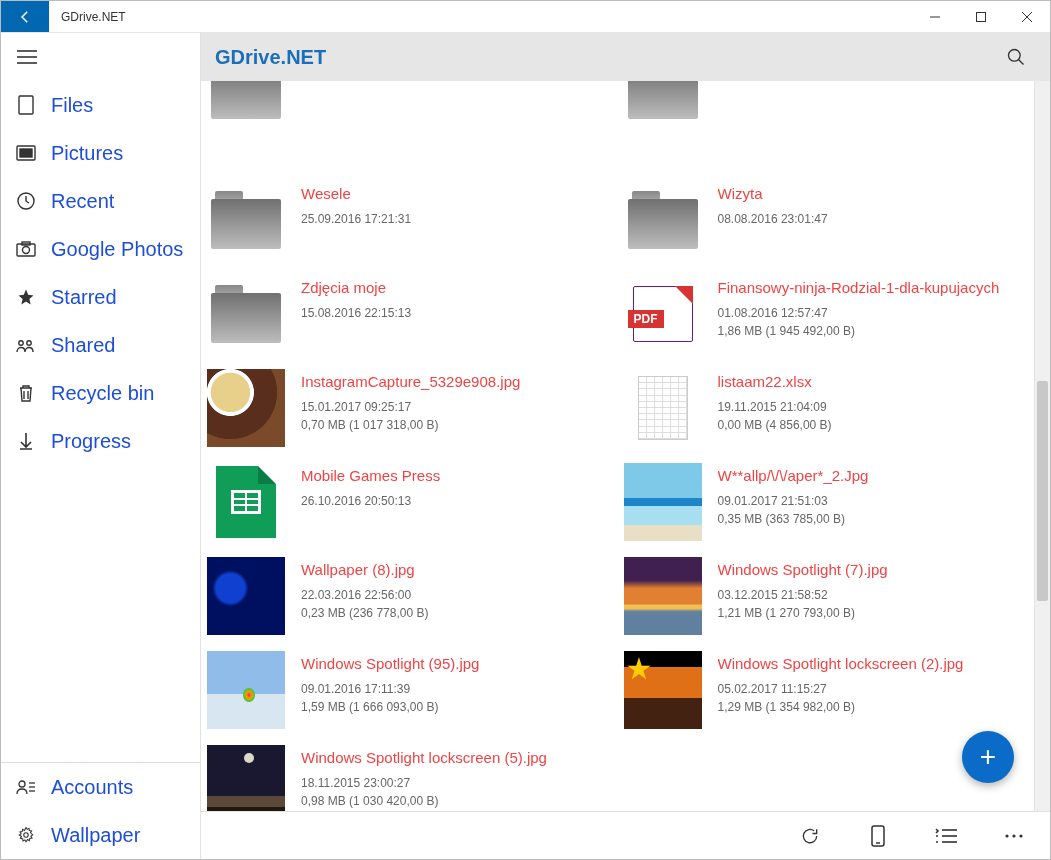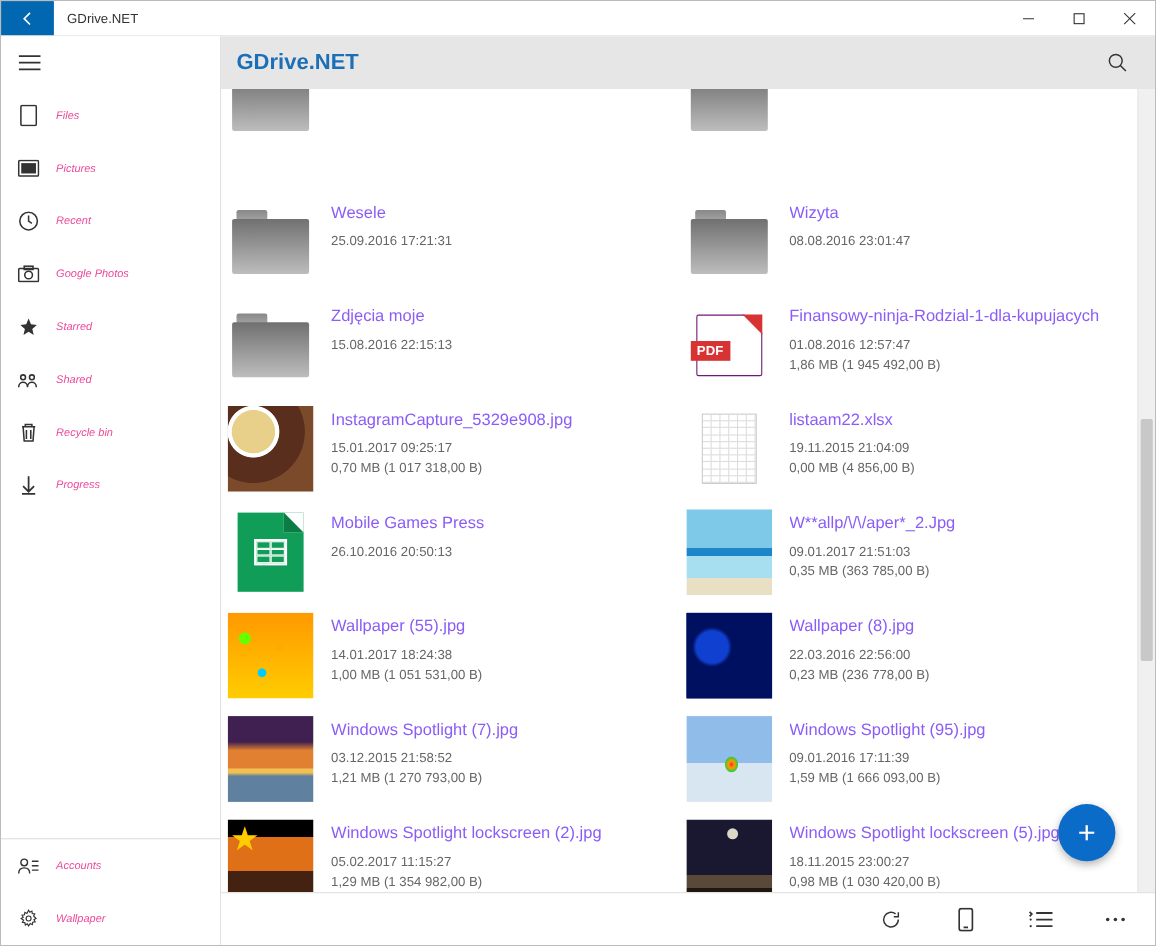--- a/index.html
+++ b/index.html
@@ -81,21 +81,21 @@
   }
   .nav-icon {
     width: 22px;
     height: 20px;
     display: flex;
     align-items: center;
     justify-content: center;
     margin-right: 14px;
     color: #222;
   }
-  .nav-label { font-size: 10px; color: #ec4899; font-style: italic; }
+  .nav-label { font-size: 20px; color: #1d4ed8; }
   .sidebar-footer {
     margin-top: auto;
     border-top: 1px solid #ddd;
   }
   
   .main {
     flex: 1;
     display: flex;
     flex-direction: column;
     min-width: 0;
@@ -229,21 +229,21 @@
   .img-drops { background: radial-gradient(circle at 20% 30%, #6f0 0 6%, transparent 7%), radial-gradient(circle at 60% 40%, #fa0 0 5%, transparent 6%), radial-gradient(circle at 40% 70%, #0cf 0 5%, transparent 6%), linear-gradient(#f90, #fc0); }
   .img-blue { background: radial-gradient(circle at 30% 40%, #1040d0 0 20%, #001060 25% 40%), radial-gradient(circle at 70% 60%, #2060f0 0 22%, #001060 26% 44%), #001048; }
   .img-sunset { background: linear-gradient(#402050 0 30%, #e08030 40% 60%, #f0c050 62% 66%, #6080a0 70% 100%); }
   .img-balloon { background: linear-gradient(#8fbce8 0 55%, #d8e6f2 55% 100%); position: relative; }
   .img-balloon::after { content: ""; position: absolute; top: 48%; left: 46%; width: 12px; height: 14px; border-radius: 50% 50% 50% 50%; background: radial-gradient(#e33,#f90,#3c3,#09f); }
   .img-star { background: linear-gradient(#000 0 20%, #e07018 20% 60%, #421 60% 100%); position: relative; }
   .img-star::before { content: "★"; position: absolute; top: 0; left: 2px; font-size: 30px; color: #ffcc00; }
   .img-night { background: linear-gradient(#1a1830 0 65%, #5a4838 65% 80%, #201810 80% 100%); position:relative; }
   .img-night::after { content: ""; position:absolute; top:10%; left:48%; width:10px; height:10px; background:#dcd8c8; border-radius:50%; }
   .meta { display: flex; flex-direction: column; min-width: 0; padding-top: 4px; }
-  .fname { font-size: 15px; color: #8b5cf6; white-space: nowrap; overflow: hidden; text-overflow: clip; margin-bottom: 10px; }
+  .fname { font-size: 15px; color: #ef4444; white-space: nowrap; overflow: hidden; text-overflow: clip; margin-bottom: 10px; }
   .fdate { font-size: 12px; color: #666; margin-bottom: 4px; }
   .fsize { font-size: 12px; color: #666; }
   
   .v-scroll {
     width: 16px;
     background: #f0f0f0;
     position: relative;
     border-left: 1px solid #e5e5e5;
   }
   .v-thumb {
@@ -597,30 +597,20 @@
               <div class="img-thumb img-beach"></div>
             </div>
             <div class="meta">
               <div class="fname">W**allp/\/\/aper*_2.Jpg</div>
               <div class="fdate">09.01.2017 21:51:03</div>
               <div class="fsize">0,35 MB (363 785,00 B)</div>
             </div>
           </div>
           <div class="item">
             <div class="thumb">
-              <div class="img-thumb img-drops"></div>
-            </div>
-            <div class="meta">
-              <div class="fname">Wallpaper (55).jpg</div>
-              <div class="fdate">14.01.2017 18:24:38</div>
-              <div class="fsize">1,00 MB (1 051 531,00 B)</div>
-            </div>
-          </div>
-          <div class="item">
-            <div class="thumb">
               <div class="img-thumb img-blue"></div>
             </div>
             <div class="meta">
               <div class="fname">Wallpaper (8).jpg</div>
               <div class="fdate">22.03.2016 22:56:00</div>
               <div class="fsize">0,23 MB (236 778,00 B)</div>
             </div>
           </div>
           <div class="item">
             <div class="thumb">

